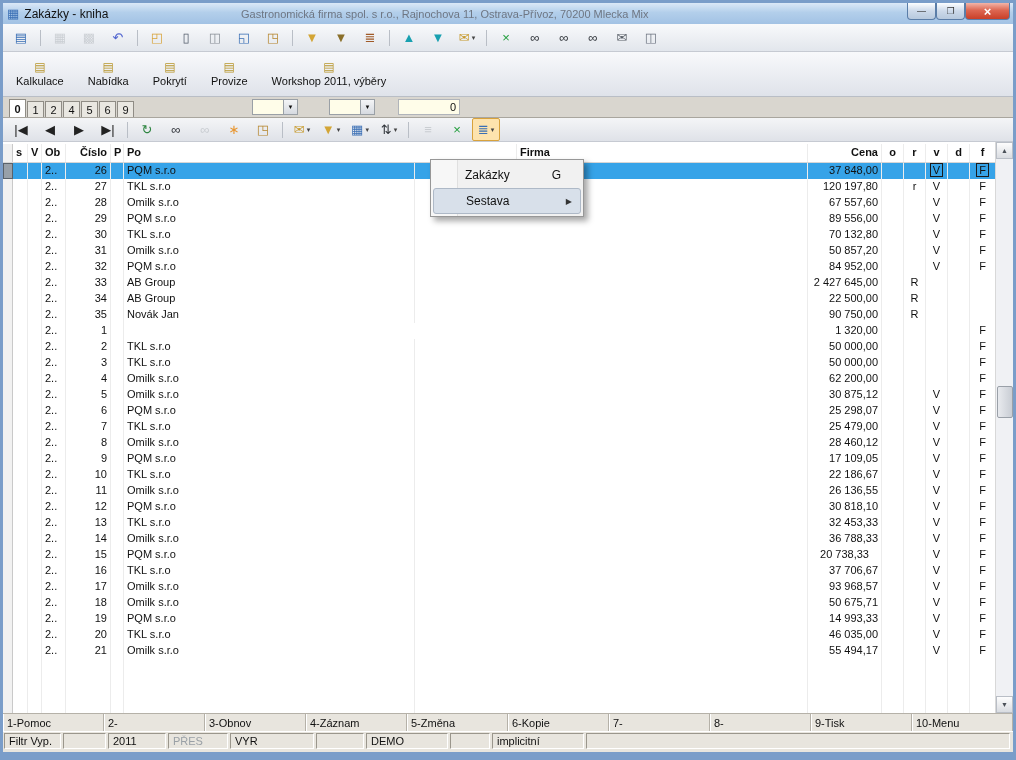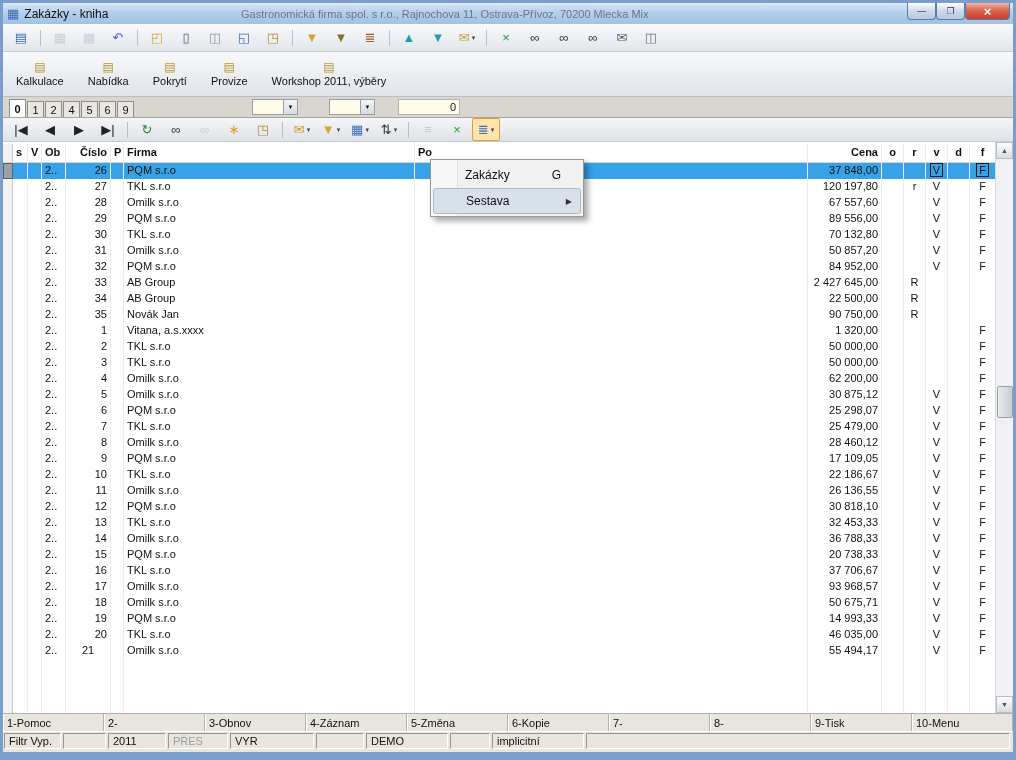--- a/index.html
+++ b/index.html
@@ -308,22 +308,22 @@
 
   <div class="table-area">
     <div class="grid">
         <div class="hrow">
           <div class="cell c-selr" style="width: 10px;"></div>
           <div class="cell" style="width: 15px;">s</div>
           <div class="cell" style="width: 14px;">V</div>
           <div class="cell" style="width: 24px;">Ob</div>
           <div class="cell num" style="width: 45px;">Číslo</div>
           <div class="cell" style="width: 13px;">P</div>
+          <div class="cell grow">Po</div>
           <div class="cell" style="width: 291px;">Firma</div>
-          <div class="cell grow">Po</div>
           <div class="cell num" style="width: 74px;">Cena</div>
           <div class="cell ctr" style="width: 22px;">o</div>
           <div class="cell ctr" style="width: 22px;">r</div>
           <div class="cell ctr" style="width: 22px;">v</div>
           <div class="cell ctr" style="width: 22px;">d</div>
           <div class="cell ctr" style="width: 26px;">f</div>
         </div>
         <div class="row sel">
           <div class="cell c-selr" style="width: 10px;"></div>
           <div class="cell" style="width: 15px;"></div>
@@ -484,21 +484,20 @@
           <div class="cell ctr" style="width: 22px;"></div>
           <div class="cell ctr" style="width: 26px;"></div>
         </div>
         <div class="row">
           <div class="cell c-selr" style="width: 10px;"></div>
           <div class="cell" style="width: 15px;"></div>
           <div class="cell" style="width: 14px;"></div>
           <div class="cell" style="width: 24px;">2..</div>
           <div class="cell num" style="width: 45px;">1</div>
           <div class="cell" style="width: 13px;"></div>
-          <div class="cell" style="width: 291px;">Vitana, a.s.xxxx</div>
           <div class="cell grow"></div>
           <div class="cell num" style="width: 74px;">1 320,00</div>
           <div class="cell ctr" style="width: 22px;"></div>
           <div class="cell ctr" style="width: 22px;"></div>
           <div class="cell ctr" style="width: 22px;"></div>
           <div class="cell ctr" style="width: 22px;"></div>
           <div class="cell ctr" style="width: 26px;">F</div>
         </div>
         <div class="row">
           <div class="cell c-selr" style="width: 10px;"></div>
@@ -710,21 +709,21 @@
         </div>
         <div class="row">
           <div class="cell c-selr" style="width: 10px;"></div>
           <div class="cell" style="width: 15px;"></div>
           <div class="cell" style="width: 14px;"></div>
           <div class="cell" style="width: 24px;">2..</div>
           <div class="cell num" style="width: 45px;">15</div>
           <div class="cell" style="width: 13px;"></div>
           <div class="cell" style="width: 291px;">PQM s.r.o</div>
           <div class="cell grow"></div>
-          <div class="cell num" style="width: 74px;">20 738,33</div>
+          <div class="cell num" style="width: 74px; text-align: center;">20 738,33</div>
           <div class="cell ctr" style="width: 22px;"></div>
           <div class="cell ctr" style="width: 22px;"></div>
           <div class="cell ctr" style="width: 22px;">V</div>
           <div class="cell ctr" style="width: 22px;"></div>
           <div class="cell ctr" style="width: 26px;">F</div>
         </div>
         <div class="row">
           <div class="cell c-selr" style="width: 10px;"></div>
           <div class="cell" style="width: 15px;"></div>
           <div class="cell" style="width: 14px;"></div>
@@ -802,21 +801,21 @@
           <div class="cell ctr" style="width: 22px;"></div>
           <div class="cell ctr" style="width: 22px;">V</div>
           <div class="cell ctr" style="width: 22px;"></div>
           <div class="cell ctr" style="width: 26px;">F</div>
         </div>
         <div class="row">
           <div class="cell c-selr" style="width: 10px;"></div>
           <div class="cell" style="width: 15px;"></div>
           <div class="cell" style="width: 14px;"></div>
           <div class="cell" style="width: 24px;">2..</div>
-          <div class="cell num" style="width: 45px; text-align: center;">21</div>
+          <div class="cell num" style="width: 45px;">21</div>
           <div class="cell" style="width: 13px;"></div>
           <div class="cell" style="width: 291px;">Omilk s.r.o</div>
           <div class="cell grow"></div>
           <div class="cell num" style="width: 74px;">55 494,17</div>
           <div class="cell ctr" style="width: 22px;"></div>
           <div class="cell ctr" style="width: 22px;"></div>
           <div class="cell ctr" style="width: 22px;">V</div>
           <div class="cell ctr" style="width: 22px;"></div>
           <div class="cell ctr" style="width: 26px;">F</div>
         </div>

